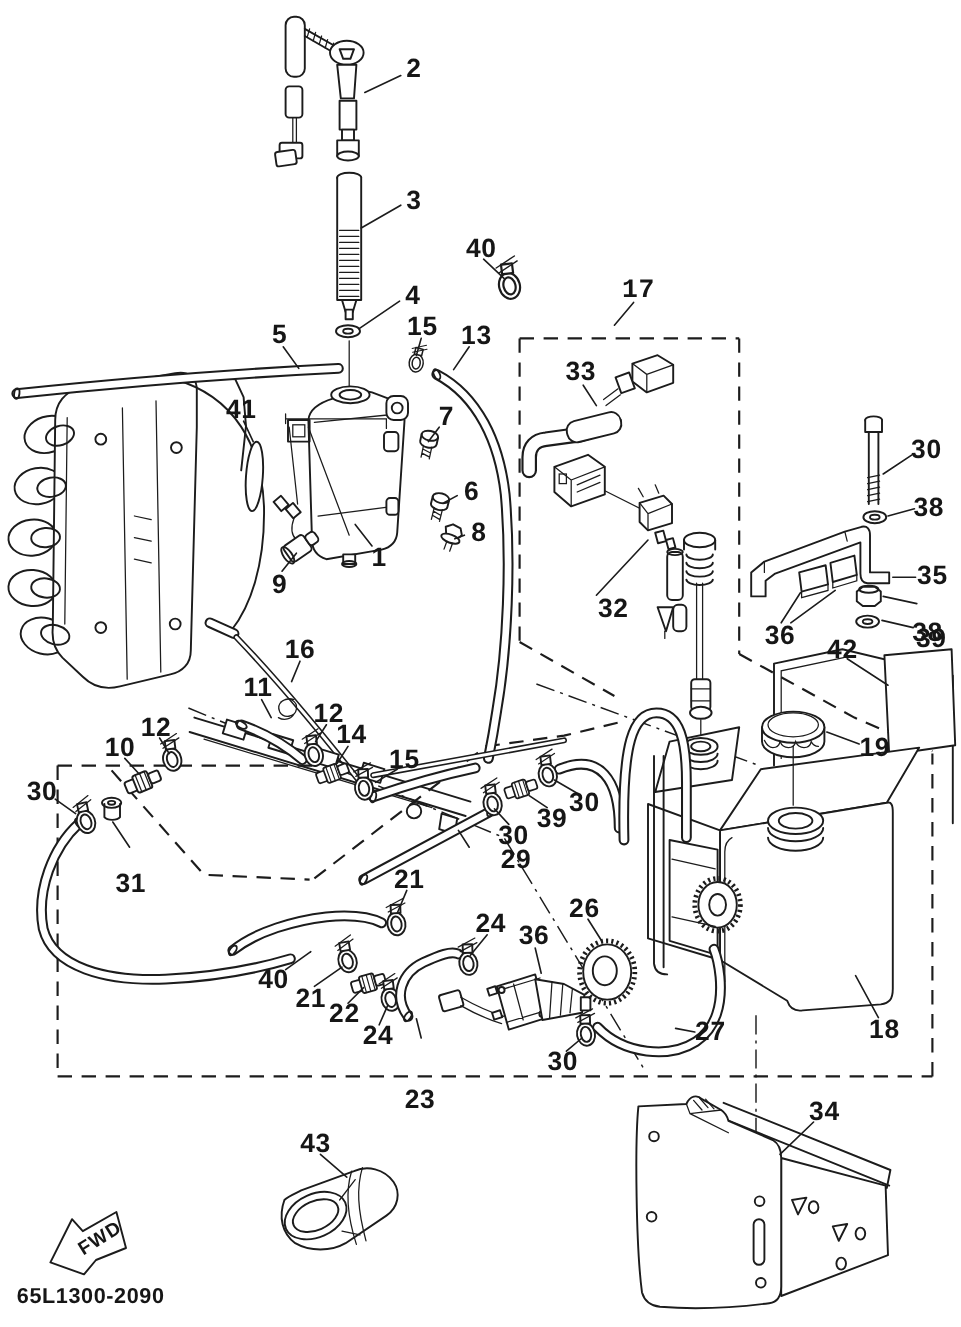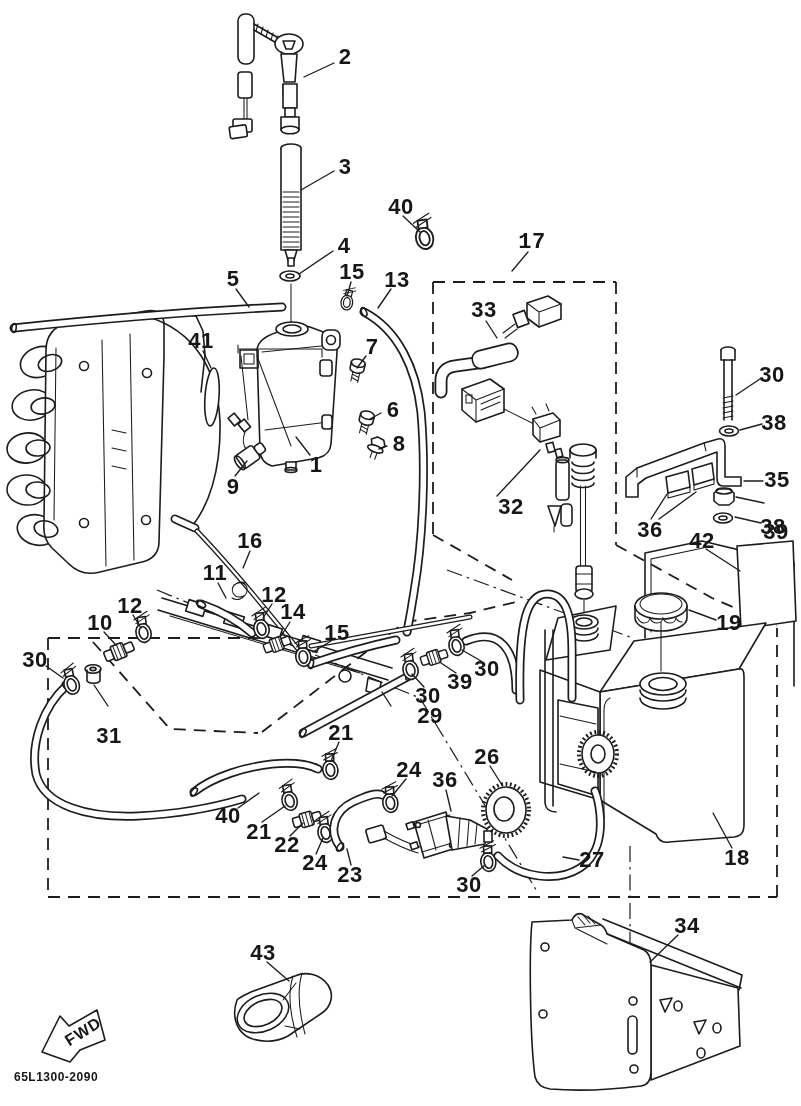--- a/index.html
+++ b/index.html
@@ -15,21 +15,21 @@
   .chain{stroke:var(--line);fill:none;stroke-width:1.2;stroke-dasharray:16 5 2.5 5;}
   .tube-o{stroke:var(--line);stroke-width:9;fill:none;stroke-linecap:round;stroke-linejoin:round;}
   .tube-i{stroke:#fff;stroke-width:5.6;fill:none;stroke-linecap:round;stroke-linejoin:round;}
   .pipe-o{stroke:var(--line);stroke-width:5;fill:none;stroke-linecap:round;}
   .pipe-i{stroke:#fff;stroke-width:2.4;fill:none;stroke-linecap:round;}
   .fat-o{stroke:var(--line);stroke-width:13;fill:none;stroke-linecap:round;stroke-linejoin:round;}
   .fat-i{stroke:#fff;stroke-width:9.4;fill:none;stroke-linecap:round;stroke-linejoin:round;}
   .knurl{stroke:var(--line);fill:none;stroke-width:4;stroke-dasharray:1.8 2.6;}
   .part-label{position:absolute;transform:translate(-50%,-50%);font-size:22px;font-weight:600;
               color:#161616;letter-spacing:.5px;white-space:nowrap;}
-  .diagram-code{position:absolute;left:14px;top:1070px;font-size:12px;font-weight:600;
+  .diagram-code{position:absolute;left:14px;top:1070px;font-size:18px;font-weight:600;
                 color:#161616;letter-spacing:.5px;}
   .fwd-text{font-size:16px;font-weight:700;fill:#161616;letter-spacing:1px;}
 </style>
 </head>
 <body>
 
 <div class="stage">
 <svg width="801" height="1106" viewBox="0 0 801 1106">
   <defs>
     <g id="g-clamp">
@@ -496,21 +496,21 @@
       <div class="part-label" style="left: 428px; top: 696px;">30</div>
       <div class="part-label" style="left: 394px; top: 716px; margin-left: 36px;">29</div>
       <div class="part-label" style="left: 341px; top: 733px;">21</div>
       <div class="part-label" style="left: 228px; top: 816px;">40</div>
       <div class="part-label" style="left: 409px; top: 770px;">24</div>
       <div class="part-label" style="left: 445px; top: 780px;">36</div>
       <div class="part-label" style="left: 487px; top: 757px;">26</div>
       <div class="part-label" style="left: 259px; top: 832px;">21</div>
       <div class="part-label" style="left: 287px; top: 845px;">22</div>
       <div class="part-label" style="left: 315px; top: 863px;">24</div>
-      <div class="part-label" style="left: 350px; top: 875px; text-align: center;">23</div>
+      <div class="part-label" style="left: 350px; top: 916px; text-align: center;">23</div>
       <div class="part-label" style="left: 592px; top: 860px;">27</div>
       <div class="part-label" style="left: 469px; top: 885px;">30</div>
       <div class="part-label" style="left: 737px; top: 858px;">18</div>
       <div class="part-label" style="left: 687px; top: 926px;">34</div>
       <div class="part-label" style="left: 263px; top: 953px;">43</div>
     </div>
 <div class="diagram-code">65L1300-2090</div>
 </div>
 
 </body></html>

